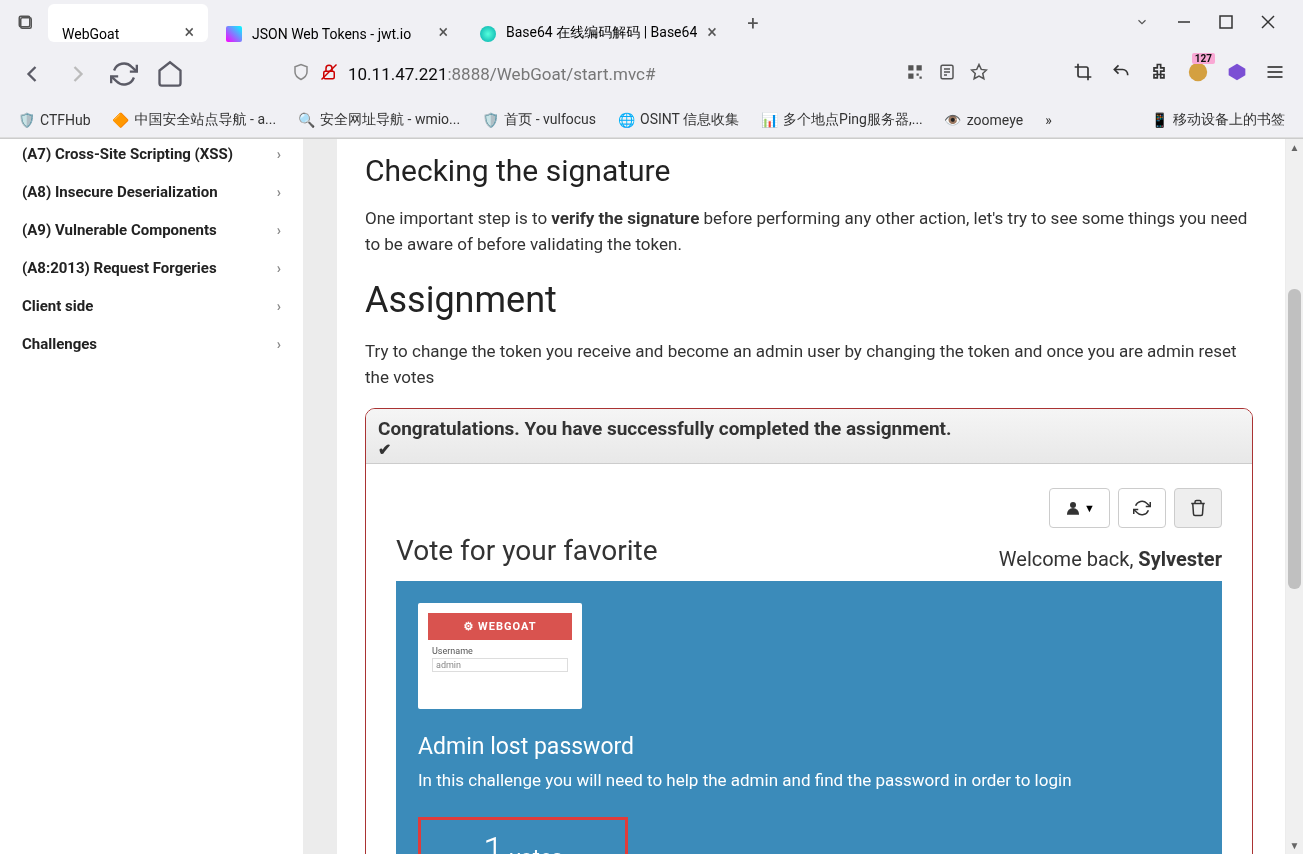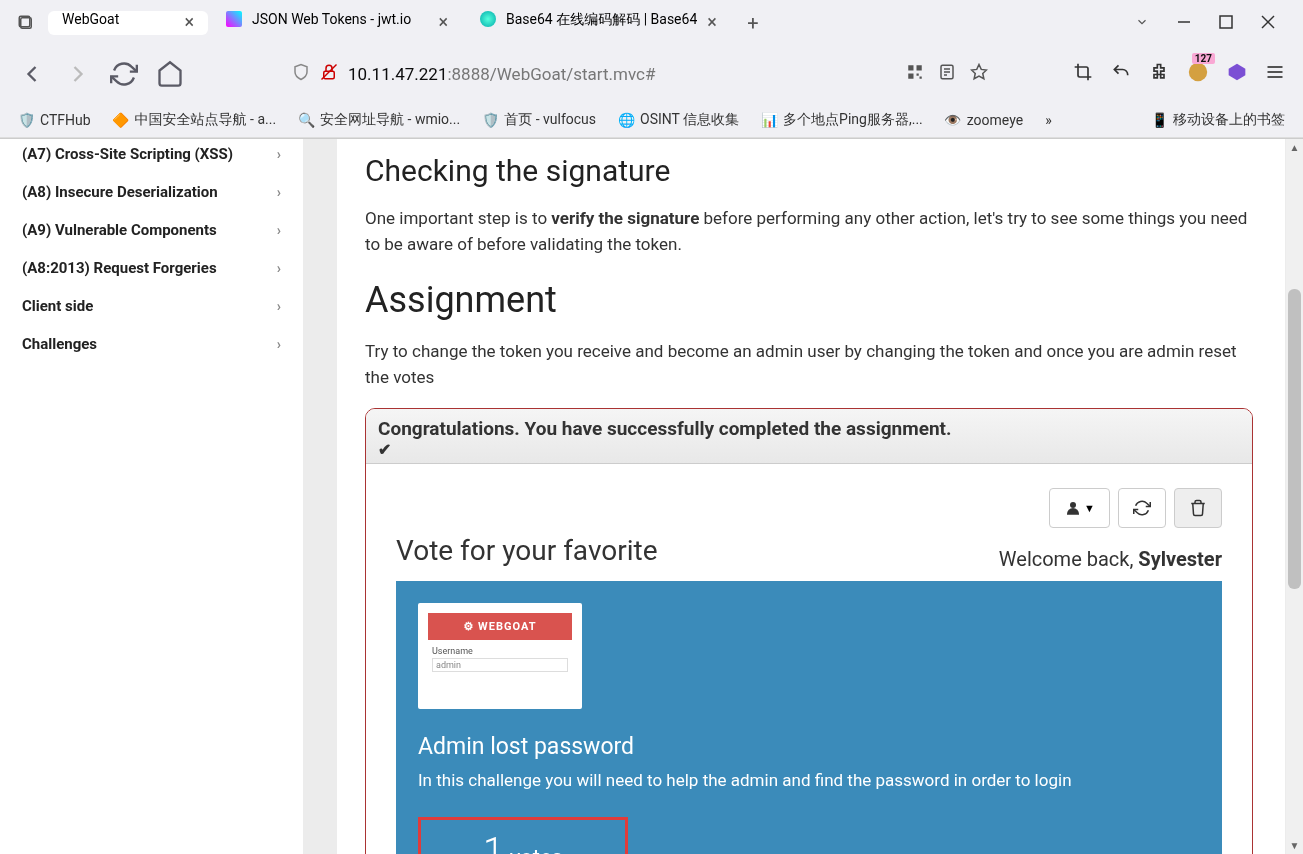--- a/index.html
+++ b/index.html
@@ -3,21 +3,21 @@
 <meta charset="utf-8">
 <style>
 * { margin: 0; padding: 0; box-sizing: border-box; font-family: -apple-system, BlinkMacSystemFont, "Segoe UI", Roboto, Arial, sans-serif; }
 body { width: 1303px; height: 854px; background: #f0f0f0; overflow: hidden; }
 
 
 .browser-chrome { background: #f0f0f4; border-bottom: 1px solid #ccc; }
 .tab-bar { display: flex; align-items: center; height: 46px; padding: 0 8px; gap: 4px; }
 .tab-control { width: 36px; height: 36px; display: flex; align-items: center; justify-content: center; border-radius: 4px; }
 .tab-control svg { width: 18px; height: 18px; }
-.tab { display: flex; align-items: flex-start; height: 24px; padding: 0 14px; background: #fff; border-radius: 6px; gap: 10px; font-size: 14px; min-width: 160px; }
+.tab { display: flex; align-items: flex-end; height: 38px; padding: 0 14px; background: #fff; border-radius: 6px; gap: 10px; font-size: 14px; min-width: 160px; }
 .tab.inactive { background: transparent; }
 .tab .favicon { width: 16px; height: 16px; flex-shrink: 0; }
 .tab .close { margin-left: auto; font-size: 18px; color: #555; }
 .tab-new { width: 36px; height: 36px; display: flex; align-items: center; justify-content: center; color: #555; font-size: 20px; }
 .window-controls { margin-left: auto; display: flex; gap: 28px; padding-right: 20px; align-items: center; }
 .window-controls svg { width: 14px; height: 14px; }
 
 .toolbar { display: flex; align-items: center; height: 56px; padding: 0 18px; gap: 18px; }
 .nav-btn { width: 28px; height: 28px; display: flex; align-items: center; justify-content: center; color: #5b5b66; }
 .nav-btn.disabled { color: #bbb; }

